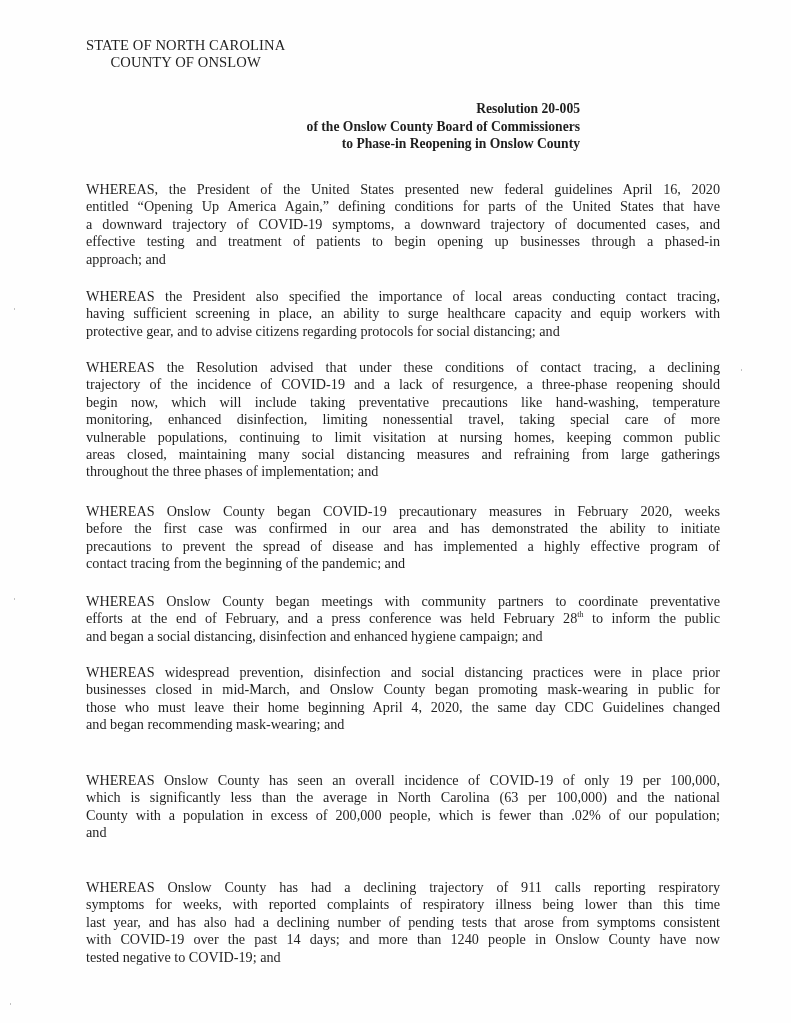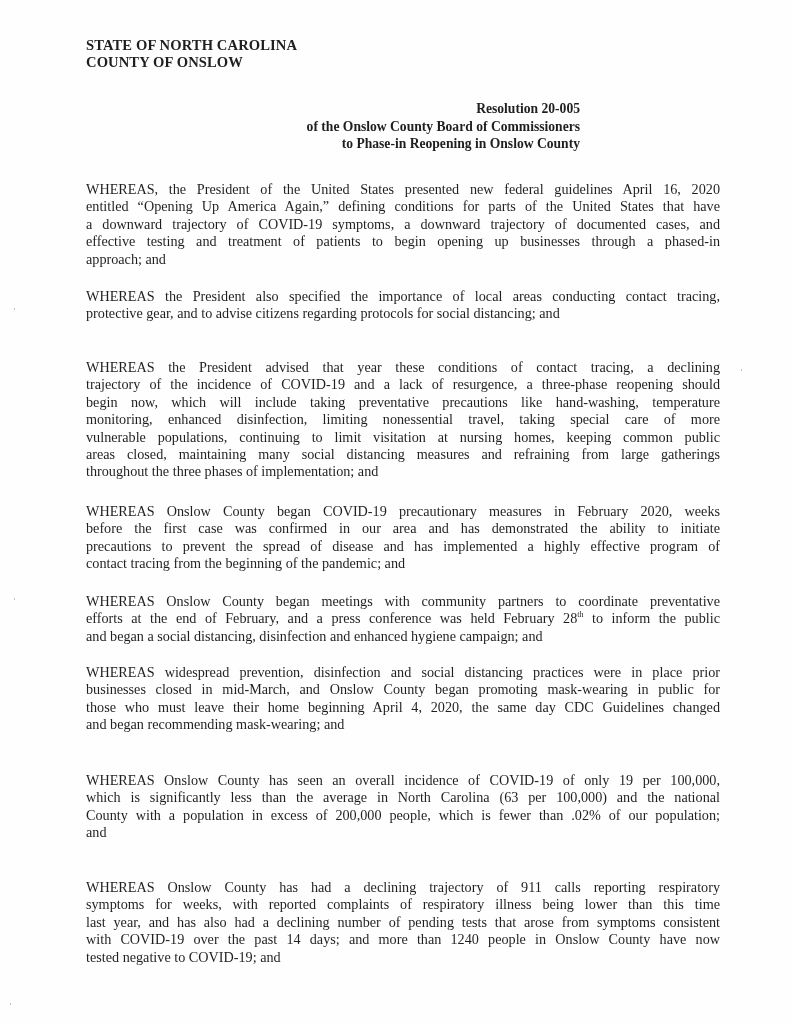--- a/index.html
+++ b/index.html
@@ -18,24 +18,25 @@
     .page {
       position: absolute;
       left: 0; top: 0;
       width: 791px; height: 1023px;
       background: #fefefe;
     }
     .jurisdiction {
       position: absolute;
       left: 86px;
       top: 37px;
-      font-weight: bold;
+      font-weight: normal;
       font-size: 14.6px;
       line-height: 17px;
       letter-spacing: 0.1px;
+      text-align: center;
     }
     .jurisdiction div { white-space: nowrap; }
     .title-block {
       position: absolute;
       left: 200px;
       top: 100px;
       width: 380px;
       text-align: right;
       font-weight: bold;
       font-size: 13.6px;
@@ -93,25 +94,26 @@
     <p class="para" style="position:absolute; top:0; width:634px;">
       <span class="ln">WHEREAS, the President of the United States presented new federal guidelines April 16, 2020</span>
       <span class="ln">entitled “Opening Up America Again,” defining conditions for parts of the United States that have</span>
       <span class="ln">a downward trajectory of COVID-19 symptoms, a downward trajectory of documented cases, and</span>
       <span class="ln">effective testing and treatment of patients to begin opening up businesses through a phased-in</span>
       <span class="ln last">approach; and</span>
     </p>
 
     <p class="para" style="position:absolute; top:107px; width:634px;">
       <span class="ln">WHEREAS the President also specified the importance of local areas conducting contact tracing,</span>
+      <span class="ln">having sufficient screening in place, an ability to surge healthcare capacity and equip workers with</span>
       <span class="ln last">protective gear, and to advise citizens regarding protocols for social distancing; and</span>
     </p>
 
     <p class="para" style="position:absolute; top:178px; width:634px;">
-      <span class="ln">WHEREAS the President advised that year these conditions of contact tracing, a declining</span>
+      <span class="ln">WHEREAS the Resolution advised that under these conditions of contact tracing, a declining</span>
       <span class="ln">trajectory of the incidence of COVID-19 and a lack of resurgence, a three-phase reopening should</span>
       <span class="ln">begin now, which will include taking preventative precautions like hand-washing, temperature</span>
       <span class="ln">monitoring, enhanced disinfection, limiting nonessential travel, taking special care of more</span>
       <span class="ln">vulnerable populations, continuing to limit visitation at nursing homes, keeping common public</span>
       <span class="ln">areas closed, maintaining many social distancing measures and refraining from large gatherings</span>
       <span class="ln last">throughout the three phases of implementation; and</span>
     </p>
 
     <p class="para" style="position:absolute; top:322px; width:634px;">
       <span class="ln">WHEREAS Onslow County began COVID-19 precautionary measures in February 2020, weeks</span>

